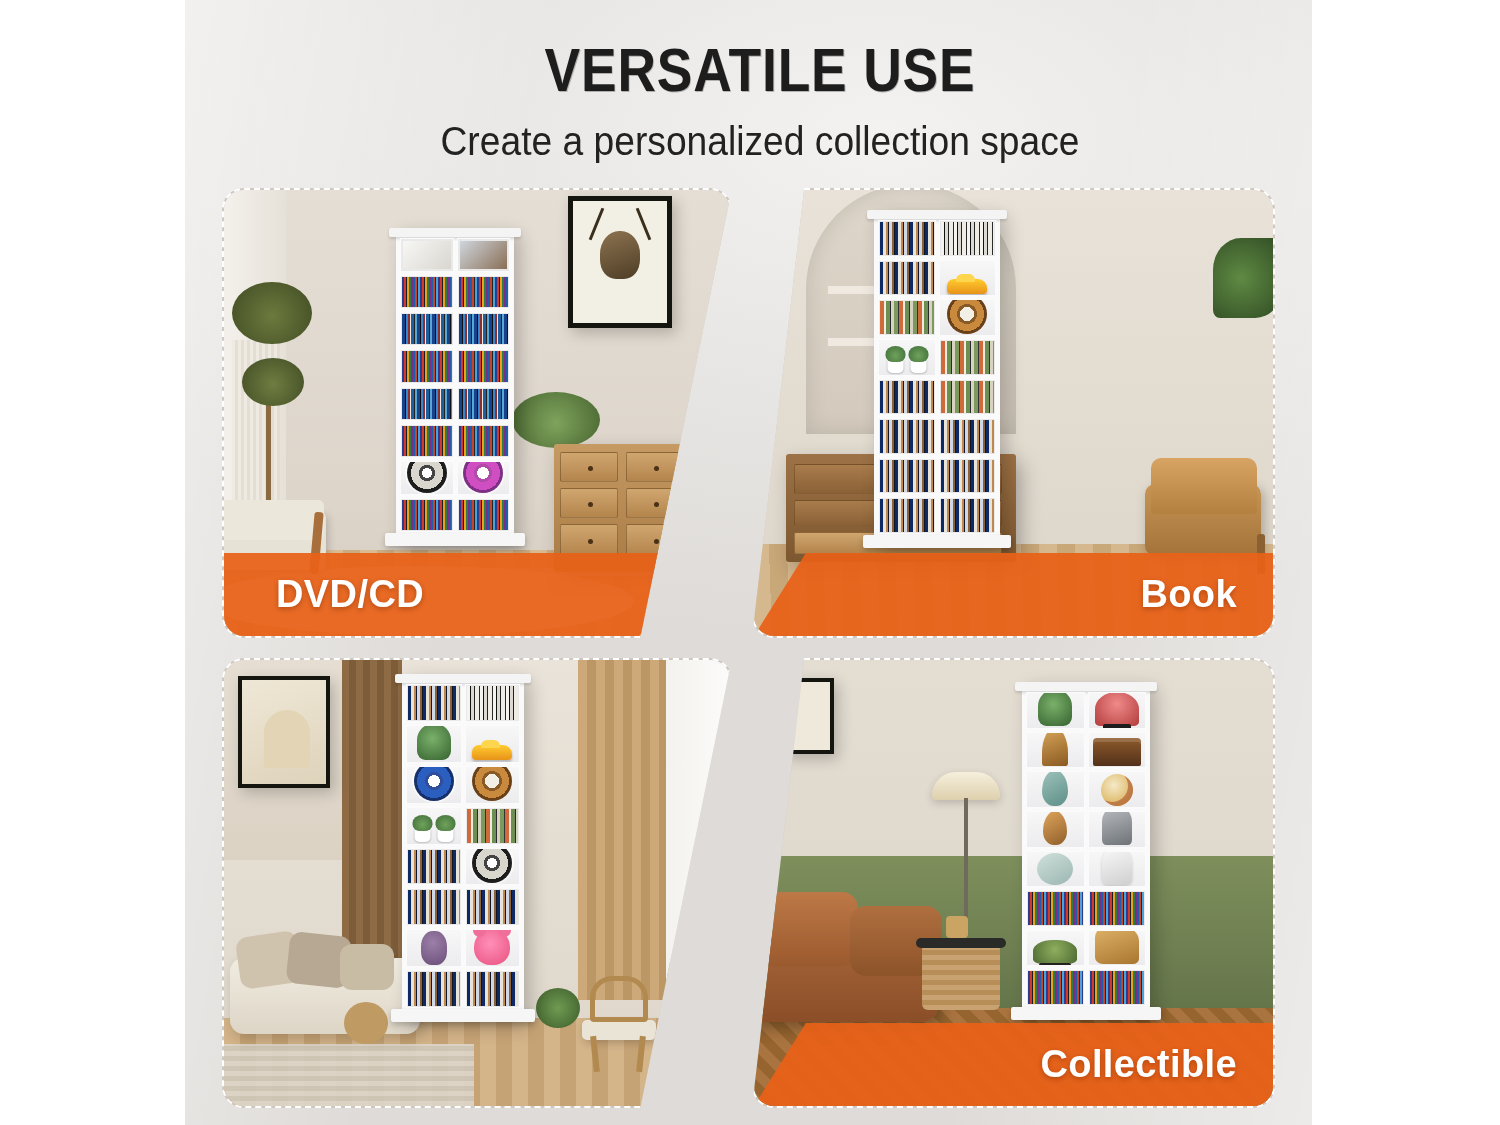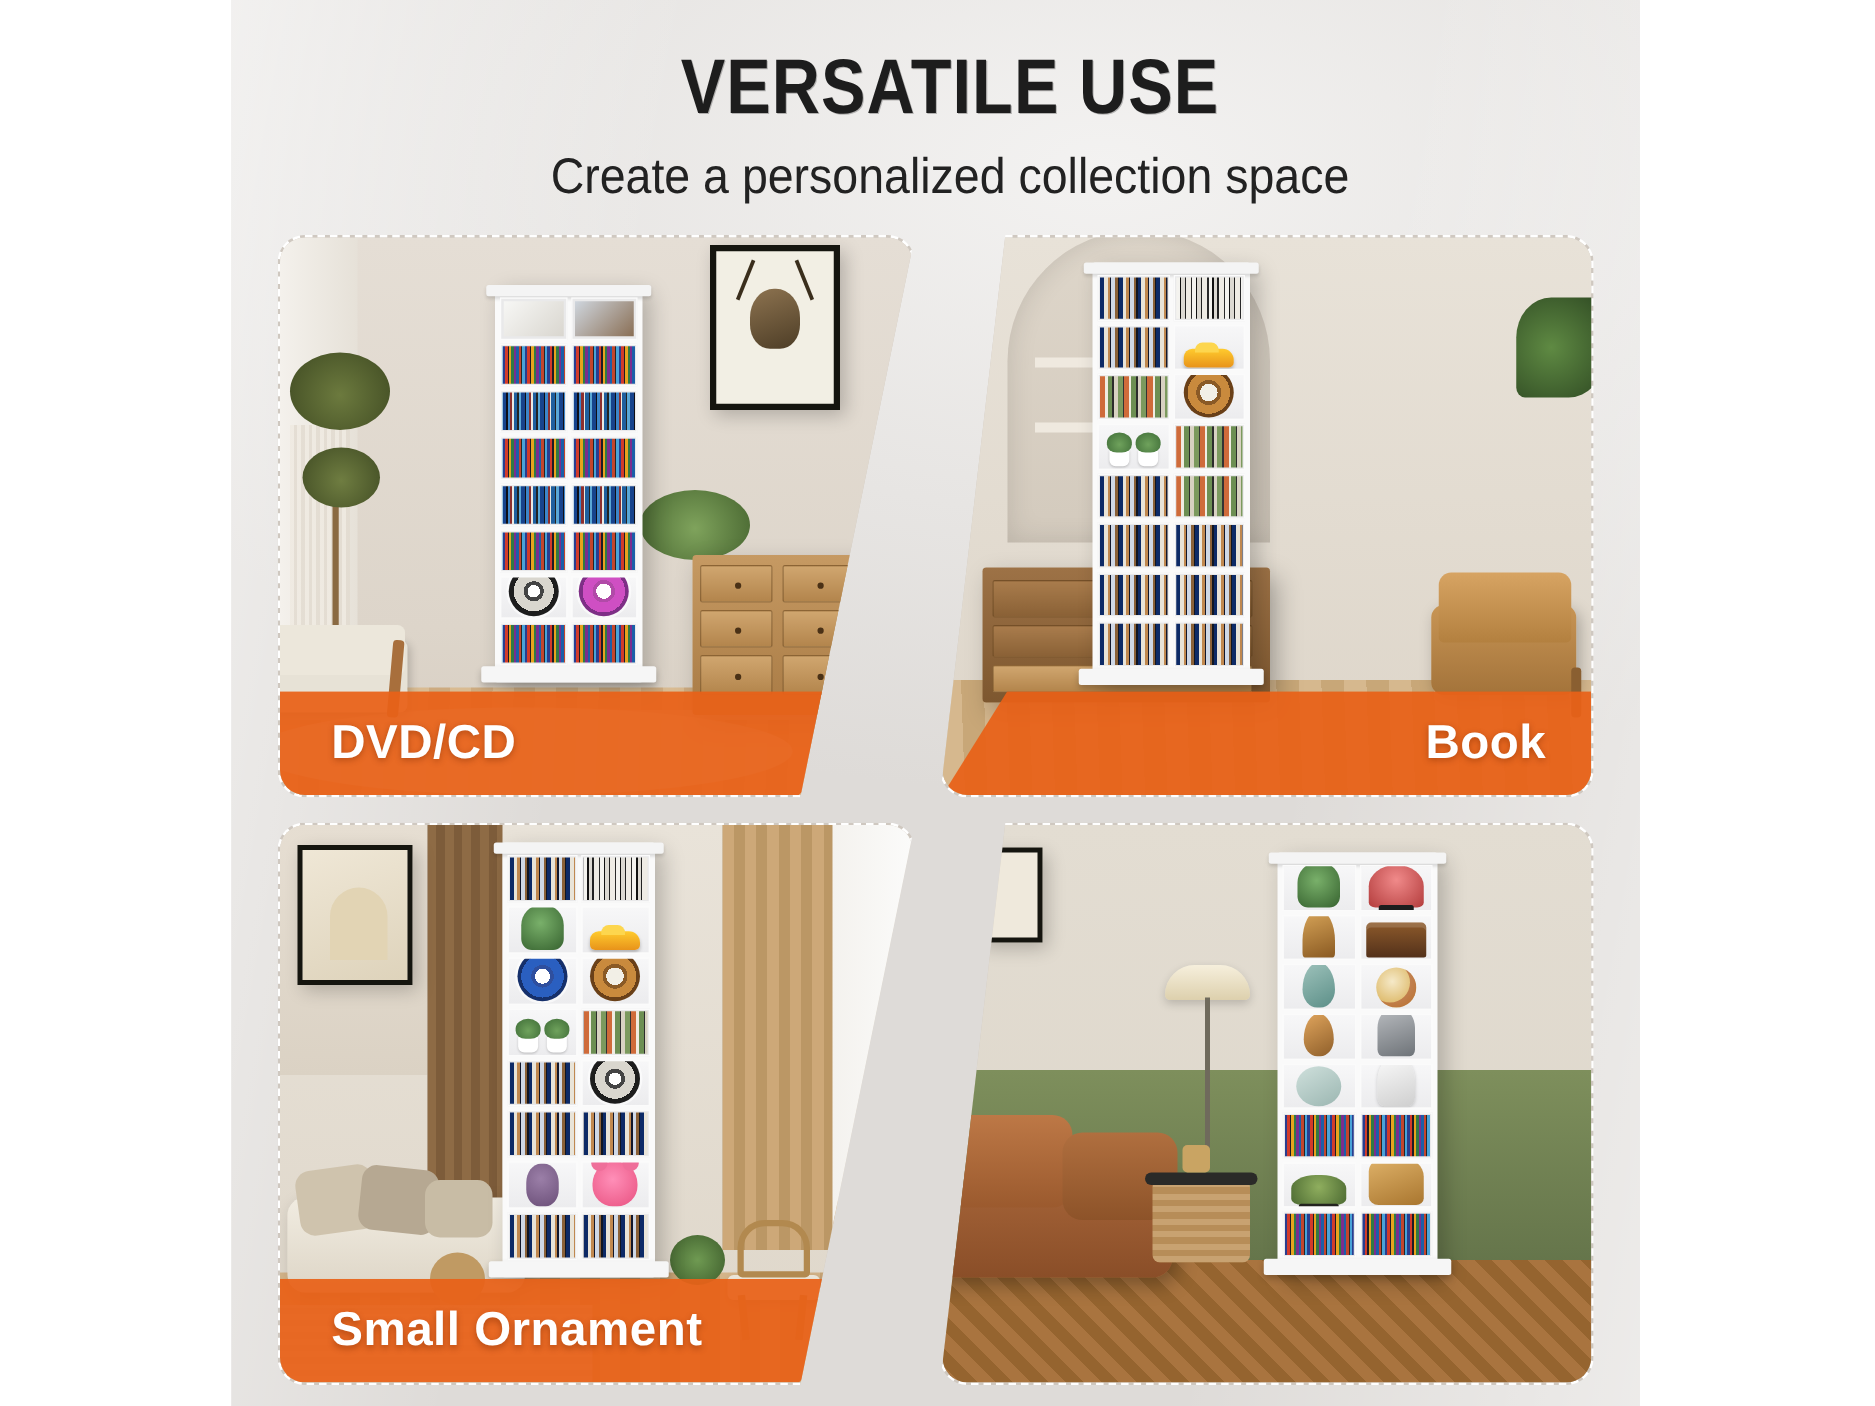--- a/index.html
+++ b/index.html
@@ -52,21 +52,21 @@
                  clip-path:polygon(10% 0, 100% 0, 100% 100%, 0 100%);text-decoration:underline; }
 
   .scene { position:absolute; inset:0; }
 
   
   .band {
     position:absolute; left:0; right:0; bottom:0; height:83px;
     background:rgba(232,97,24,.93);
     display:flex; align-items:center; z-index:4;
   }
-  .band.l { justify-content:flex-start; padding-left:41px; }
+  .band.l { justify-content:flex-start; padding-left:52px; }
   .band.r { justify-content:flex-end;  padding-right:36px; }
   .band .cap {
     color:#fff; font-size:38px; font-weight:bold; letter-spacing:.4px;
     font-family:"Liberation Sans",sans-serif;
     text-shadow:0 2px 5px rgba(120,40,0,.45);
   }
   .panel.left  .band { clip-path:polygon(0 0, 100% 0, 82% 100%, 0 100%); }
   .panel.right .band { clip-path:polygon(10% 0, 100% 0, 100% 100%, 0 100%); }
 
   
@@ -476,23 +476,20 @@
               </div>
             <div class="cell">
                 <div class="spines blu"></div>
               </div>
             <div class="cell">
                 <div class="spines blu"></div>
               </div>
           </div>
         </div>
       </div>
-      <div class="band l">
-        <span class="cap">Small Ornament</span>
-      </div>
     </div>
 
     <div class="panel right">
       <div class="scene">
         <div class="wall" style="background:linear-gradient(180deg,#e3ddd2,#dcd5c9);"></div>
         <div style="position:absolute;left:0;right:0;top:196px;height:160px;background:linear-gradient(180deg,#7e8f5c,#64744a);"></div>
 
         <div class="floor" style="height:98px;background:repeating-linear-gradient(45deg,#a9743f 0 10px,#95642f 10px 20px);"></div>
 
         <div class="art" style="left:28px;top:18px;width:52px;height:76px;border-width:4px;background:#efe9dc;"></div>
@@ -556,15 +553,18 @@
               </div>
             <div class="cell">
                 <div class="spines dvd"></div>
               </div>
             <div class="cell">
                 <div class="spines dvd"></div>
               </div>
           </div>
         </div>
       </div>
+      <div class="band r">
+        <span class="cap">Collectible</span>
+      </div>
     </div>
   </div>
 </div>
 
 </body></html>

